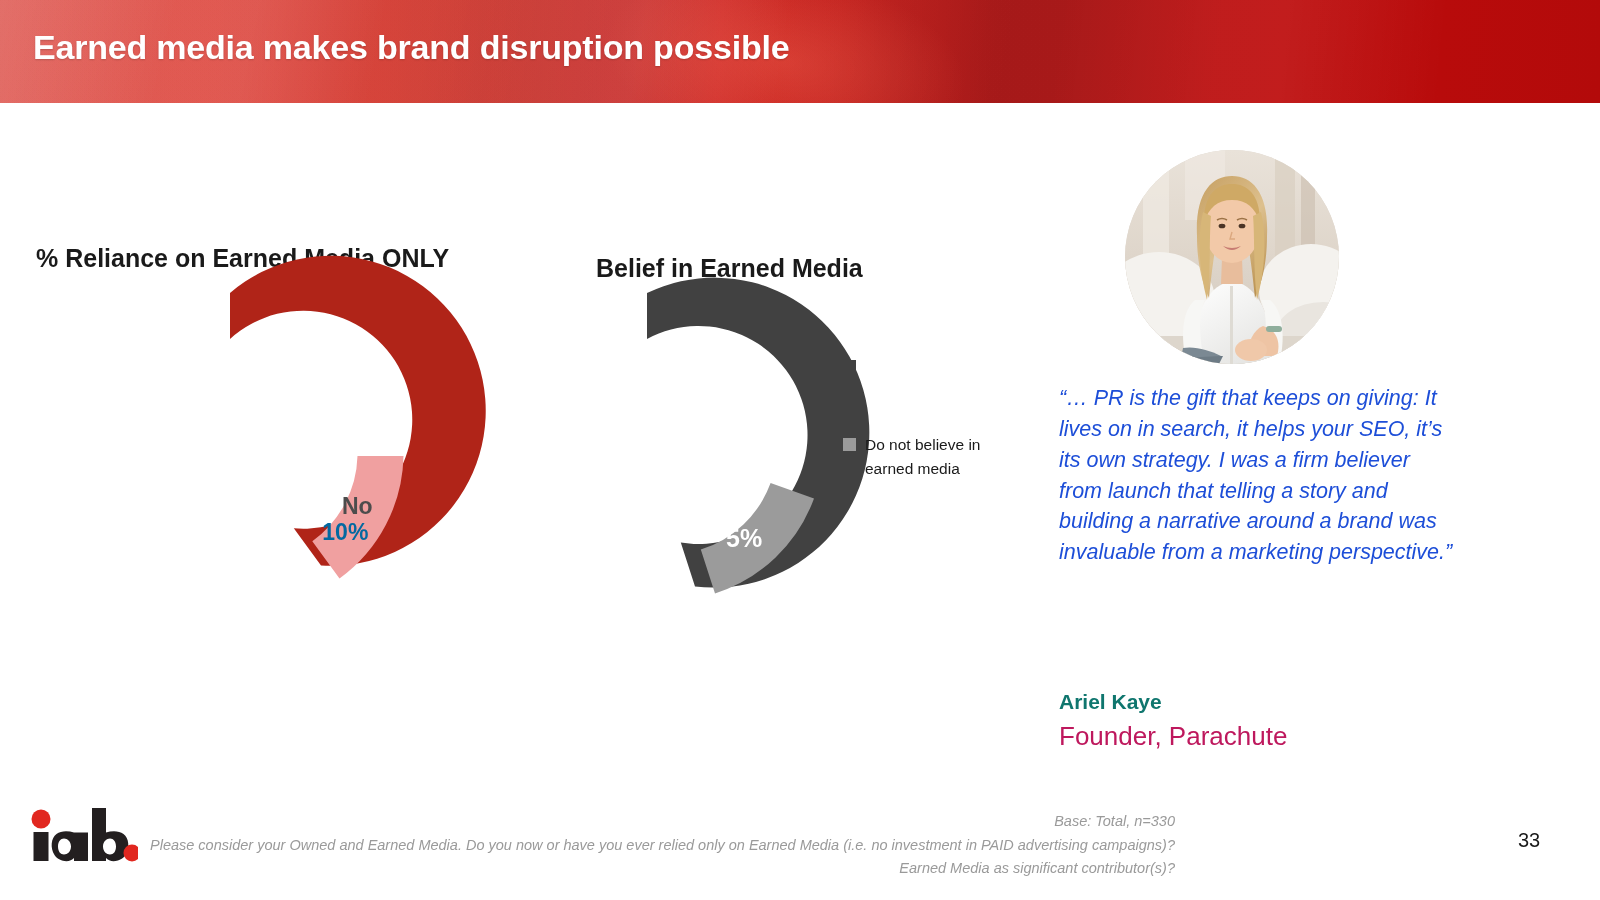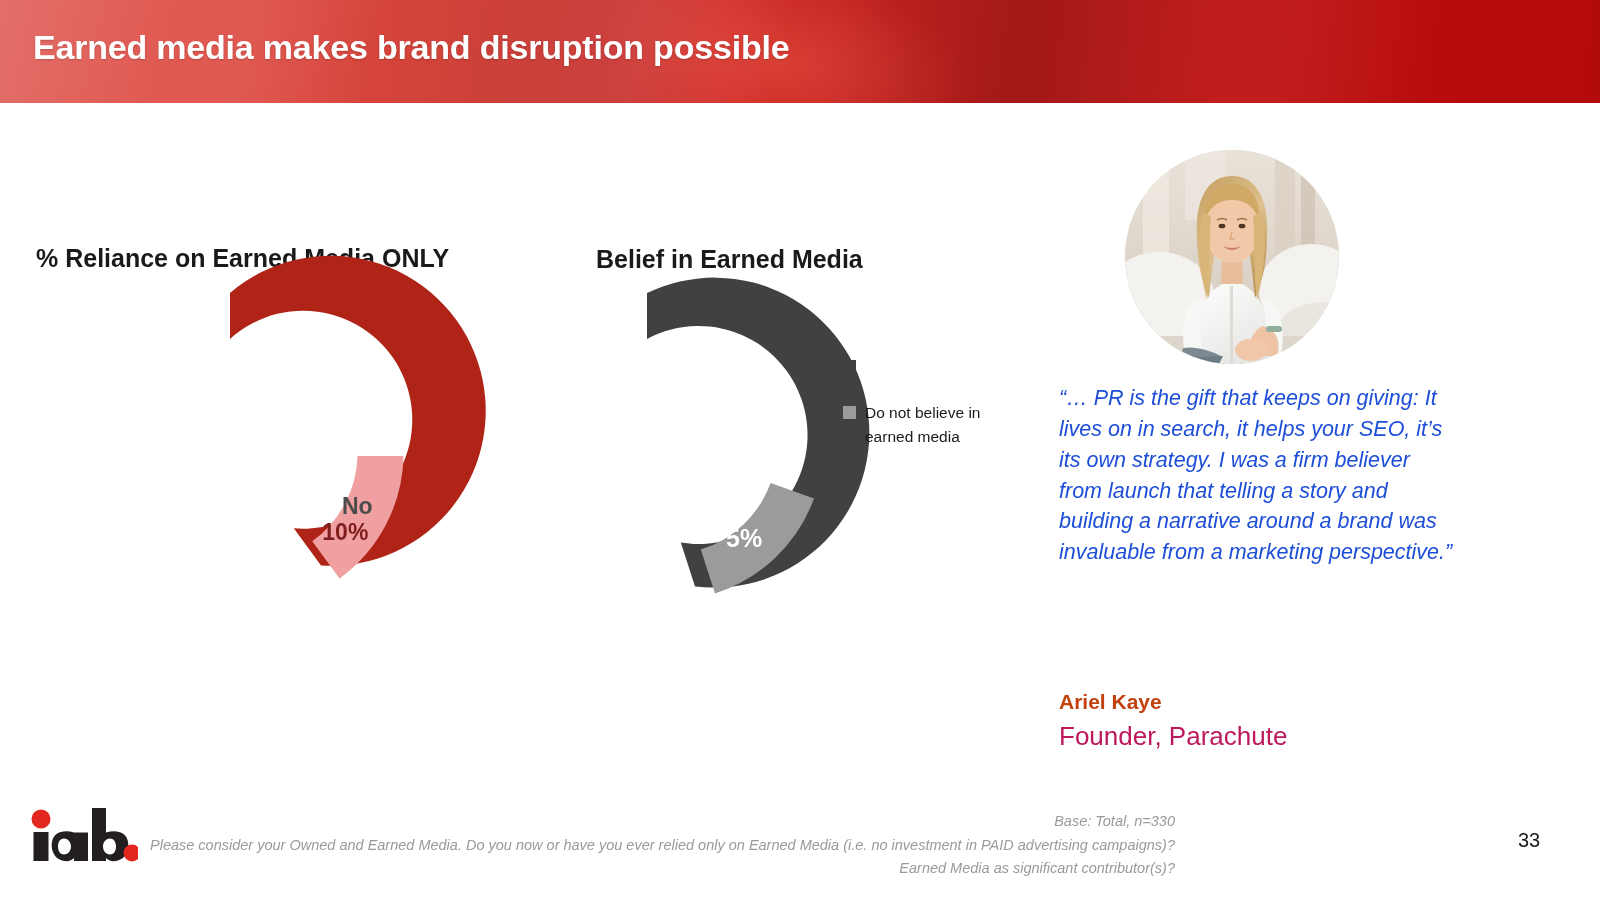--- a/index.html
+++ b/index.html
@@ -59,55 +59,55 @@
 
   
   .chart-title {
     position: absolute;
     font-size: 25px;
     font-weight: bold;
     color: #1a1a1a;
     white-space: nowrap;
   }
   #title-left  { left: 36px;  top: 244px; }
-  #title-right { left: 596px; top: 245px; }
+  #title-right { left: 596px; top: 254px; }
 
   
   .donut-wrap { position: absolute; }
   #donut-left  { left: 75px;  top: 288px; width: 330px; height: 320px; }
   #donut-right { left: 492px; top: 288px; width: 330px; height: 320px; }
   .donut-svg { display: block; width: 100%; height: 100%; overflow: visible; }
 
   .slice-label {
     position: absolute;
     font-weight: bold;
     white-space: nowrap;
     line-height: 1.12;
     text-align: center;
   }
   #label-yes  { left: 106px; top: 360px; font-size: 23px; color: #ffffff; }
   #label-no   { left: 318px; top: 494px; font-size: 23px; }
   #label-no .no-word { color: #4c4c4c; display: block; margin-left: 24px; }
-  #label-no .no-val  { color: #7f1d1d; display: block; }
+  #label-no .no-val  { color: #0369a1; display: block; }
   #label-95   { left: 537px; top: 361px; font-size: 25px; color: #ffffff; }
   #label-5    { left: 726px; top: 524px; font-size: 25px; color: #ffffff; }
 
   
   .legend {
     position: absolute;
     left: 843px; top: 355px;
     width: 175px;
   }
   .legend-row {
     position: relative;
     display: flex;
     align-items: flex-start;
     gap: 9px;
   }
-  .legend-row + .legend-row { margin-top: 28px; }
+  .legend-row + .legend-row { margin-top: 60px; }
   .legend-swatch {
     width: 13px; height: 13px;
     flex: 0 0 13px;
     margin-top: 5px;
   }
   .legend-text {
     font-size: 15.5px;
     color: #1a1a1a;
     line-height: 1.56;
   }
@@ -131,21 +131,21 @@
     font-size: 21.5px;
     font-style: italic;
     color: #1d4ed8;
     line-height: 1.435;
   }
   .attrib-name {
     position: absolute;
     left: 1059px; top: 690px;
     font-size: 21px;
     font-weight: bold;
-    color: #c2410c;
+    color: #0f766e;
   }
   .attrib-role {
     position: absolute;
     left: 1059px; top: 721px;
     font-size: 26px;
     color: #be185d;
   }
 
   
   .footnotes {

